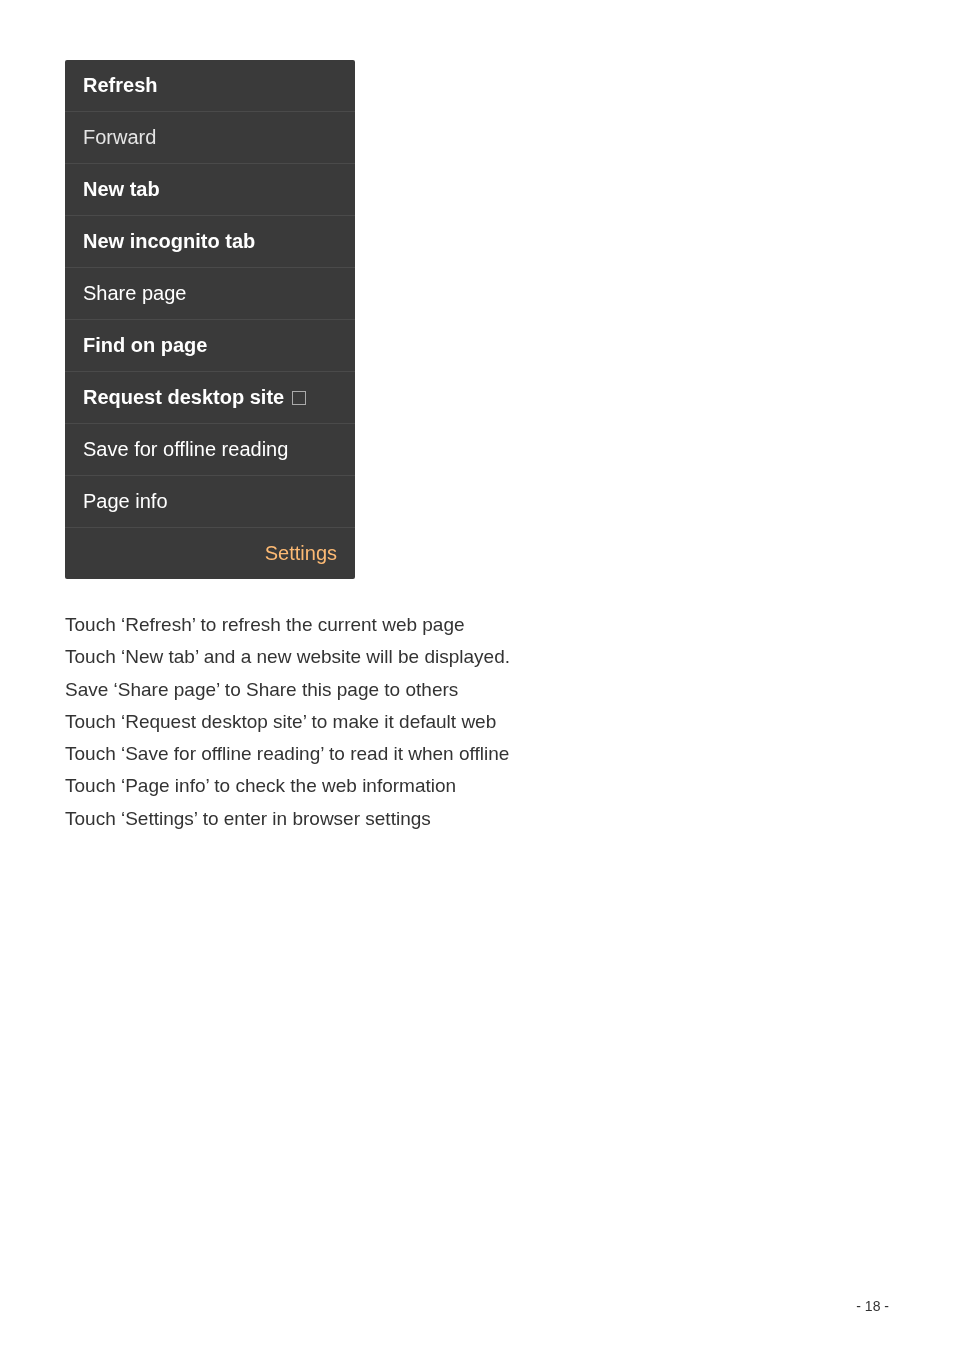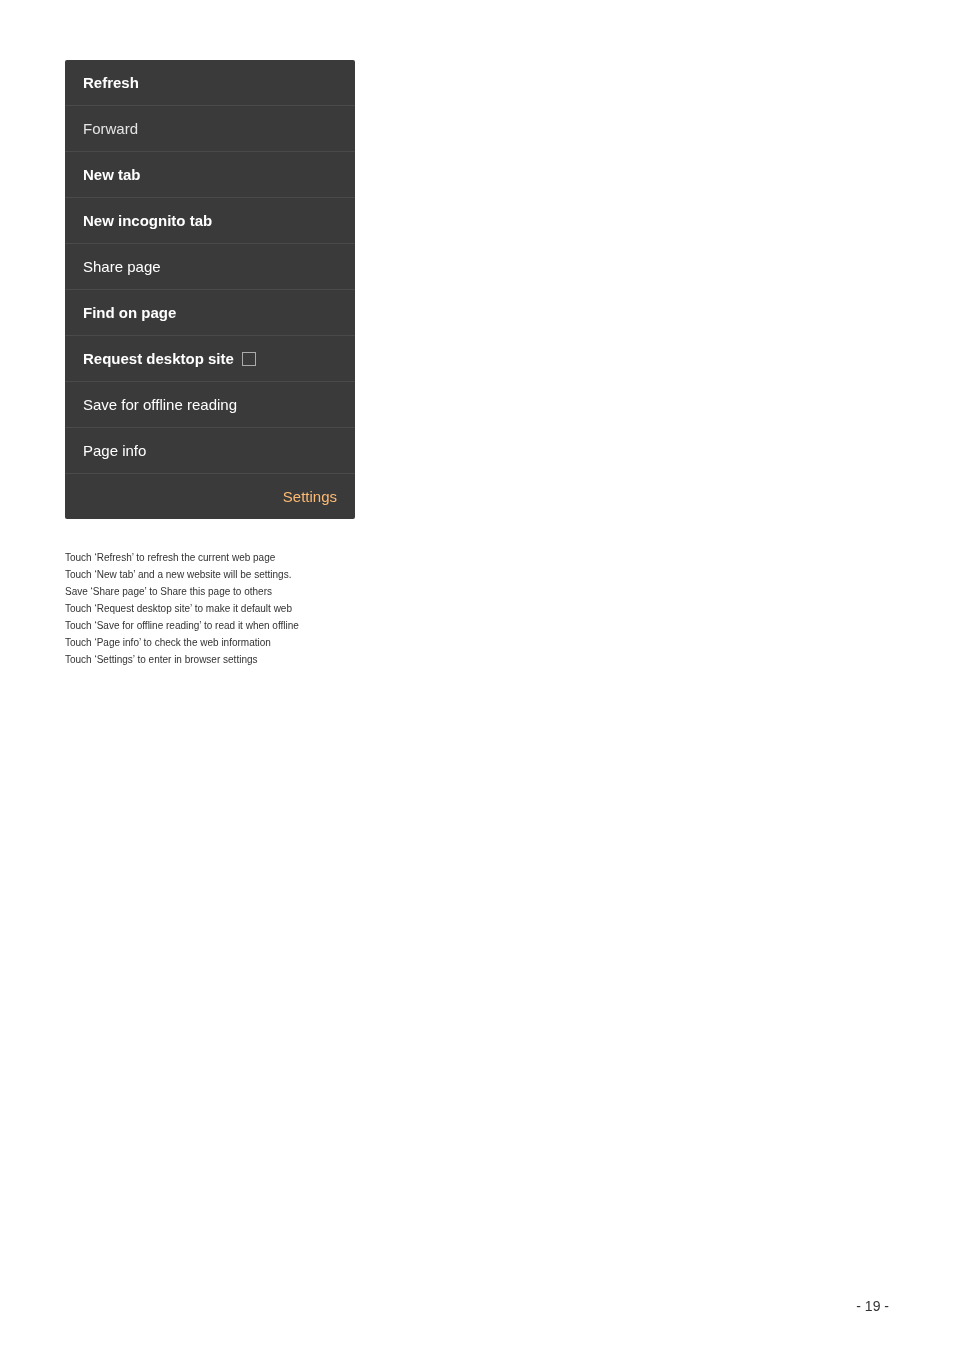--- a/index.html
+++ b/index.html
@@ -27,21 +27,21 @@
       width: 290px;
       background: #3a3a3a;
       border-radius: 2px;
       overflow: hidden;
       margin-bottom: 30px;
     }
 
     .menu-item {
       padding: 14px 18px;
       color: #ffffff;
-      font-size: 15px;
+      font-size: 20px;
       font-weight: normal;
       border-bottom: 1px solid #4a4a4a;
       cursor: pointer;
       display: flex;
       align-items: center;
       gap: 8px;
     }
 
     .menu-item:last-child {
       border-bottom: none;
@@ -65,21 +65,21 @@
       width: 14px;
       height: 14px;
       border: 1px solid #aaaaaa;
       background: transparent;
       display: inline-block;
       flex-shrink: 0;
     }
 
     .description-block {
       margin-top: 10px;
-      font-size: 10px;
+      font-size: 19px;
       line-height: 1.7;
       color: #333333;
     }
 
     .description-block p {
       margin-bottom: 0;
     }
 
     .page-number {
       position: absolute;
@@ -123,22 +123,22 @@
       <div class="menu-item">
         <span>Page info</span>
       </div>
       <div class="menu-item yellow-item">
         <span>Settings</span>
       </div>
     </div>
 
   <div class="description-block" id="description-block">
   <p>Touch ‘Refresh’ to refresh the current web page</p>
-      <p>Touch ‘New tab’ and a new website will be settings.</p>
+      <p>Touch ‘New tab’ and a new website will be displayed.</p>
       <p>Save ‘Share page’ to Share this page to others</p>
       <p>Touch ‘Request desktop site’ to make it default web</p>
       <p>Touch ‘Save for offline reading’ to read it when offline</p>
       <p>Touch ‘Page info’ to check the web information</p>
       <p>Touch ‘Settings’ to enter in browser settings</p>
     </div>
 
-  <div class="page-number">- 19 -</div>
+  <div class="page-number">- 18 -</div>
 </div>
 
 </body></html>

